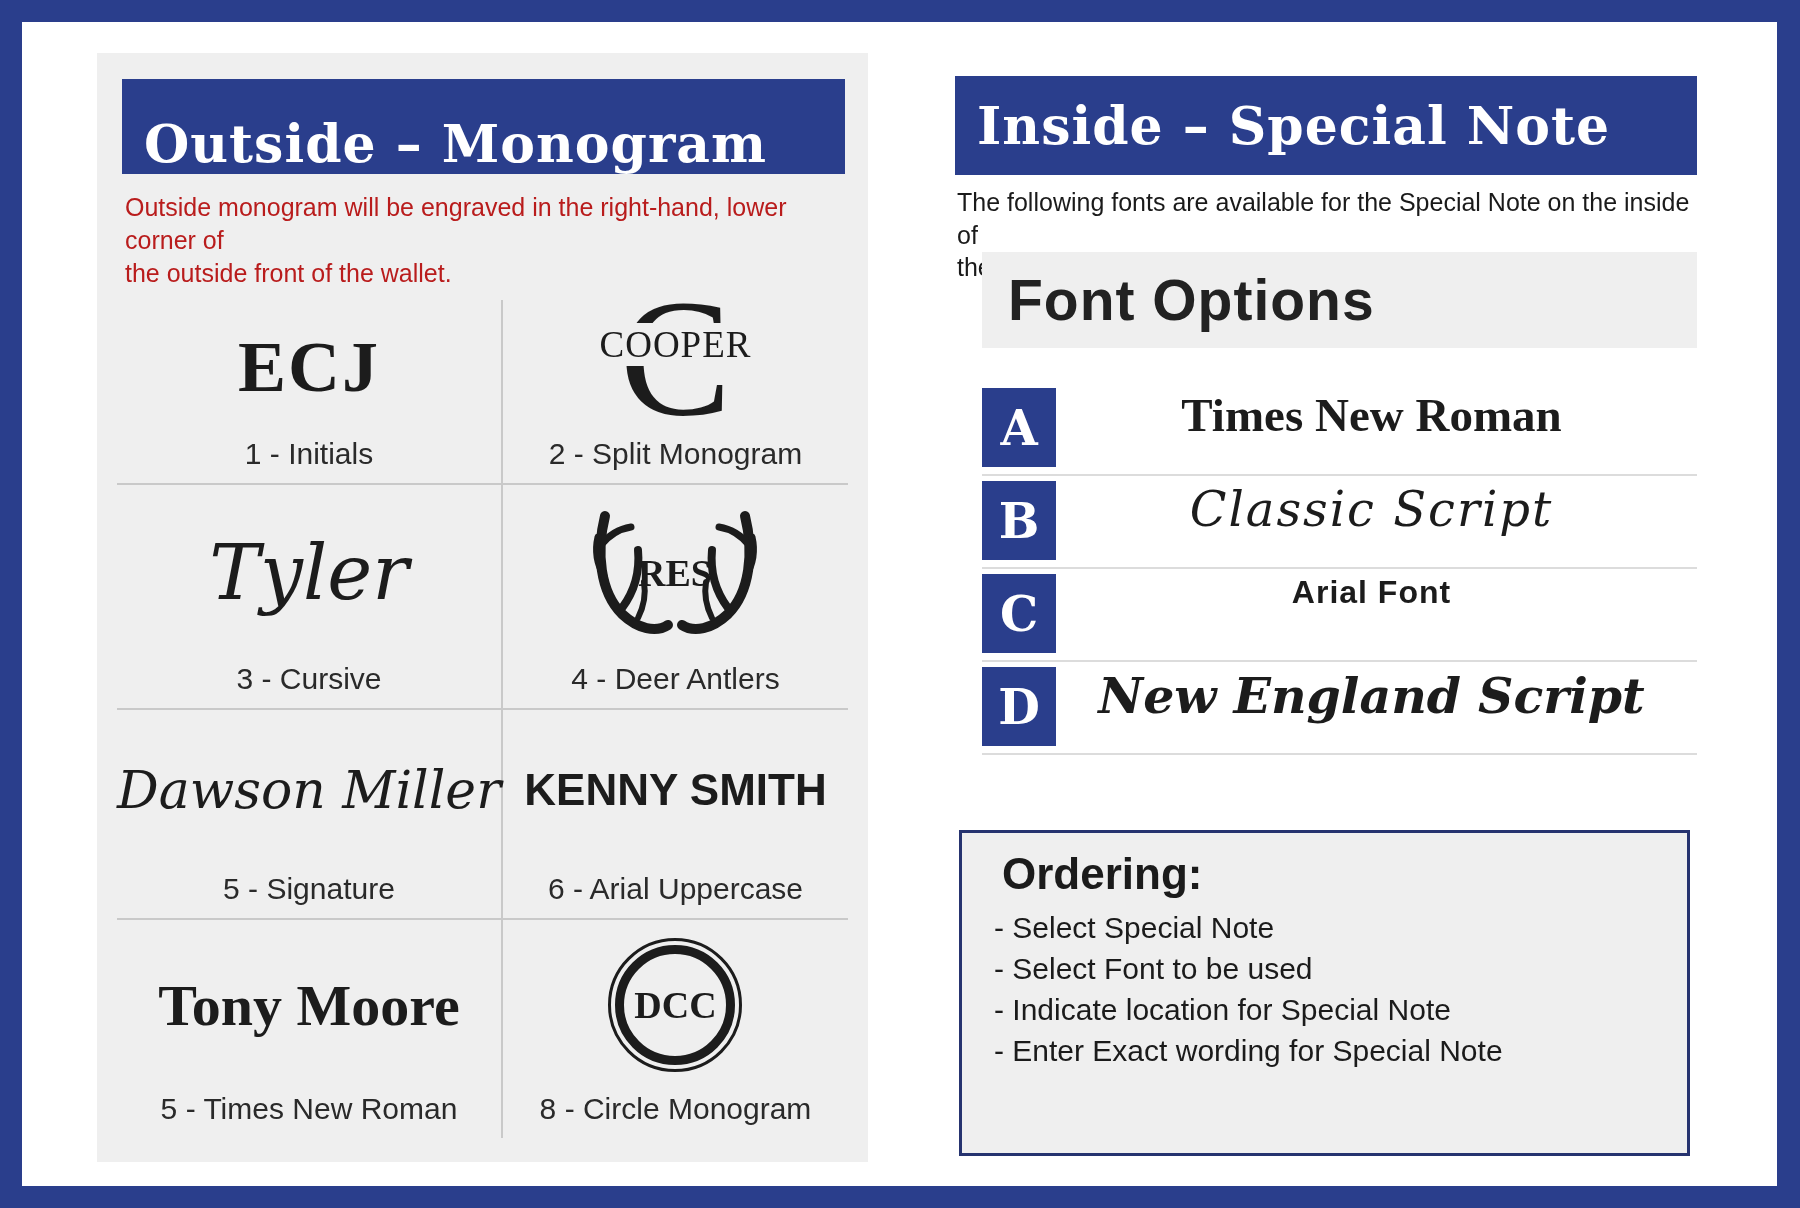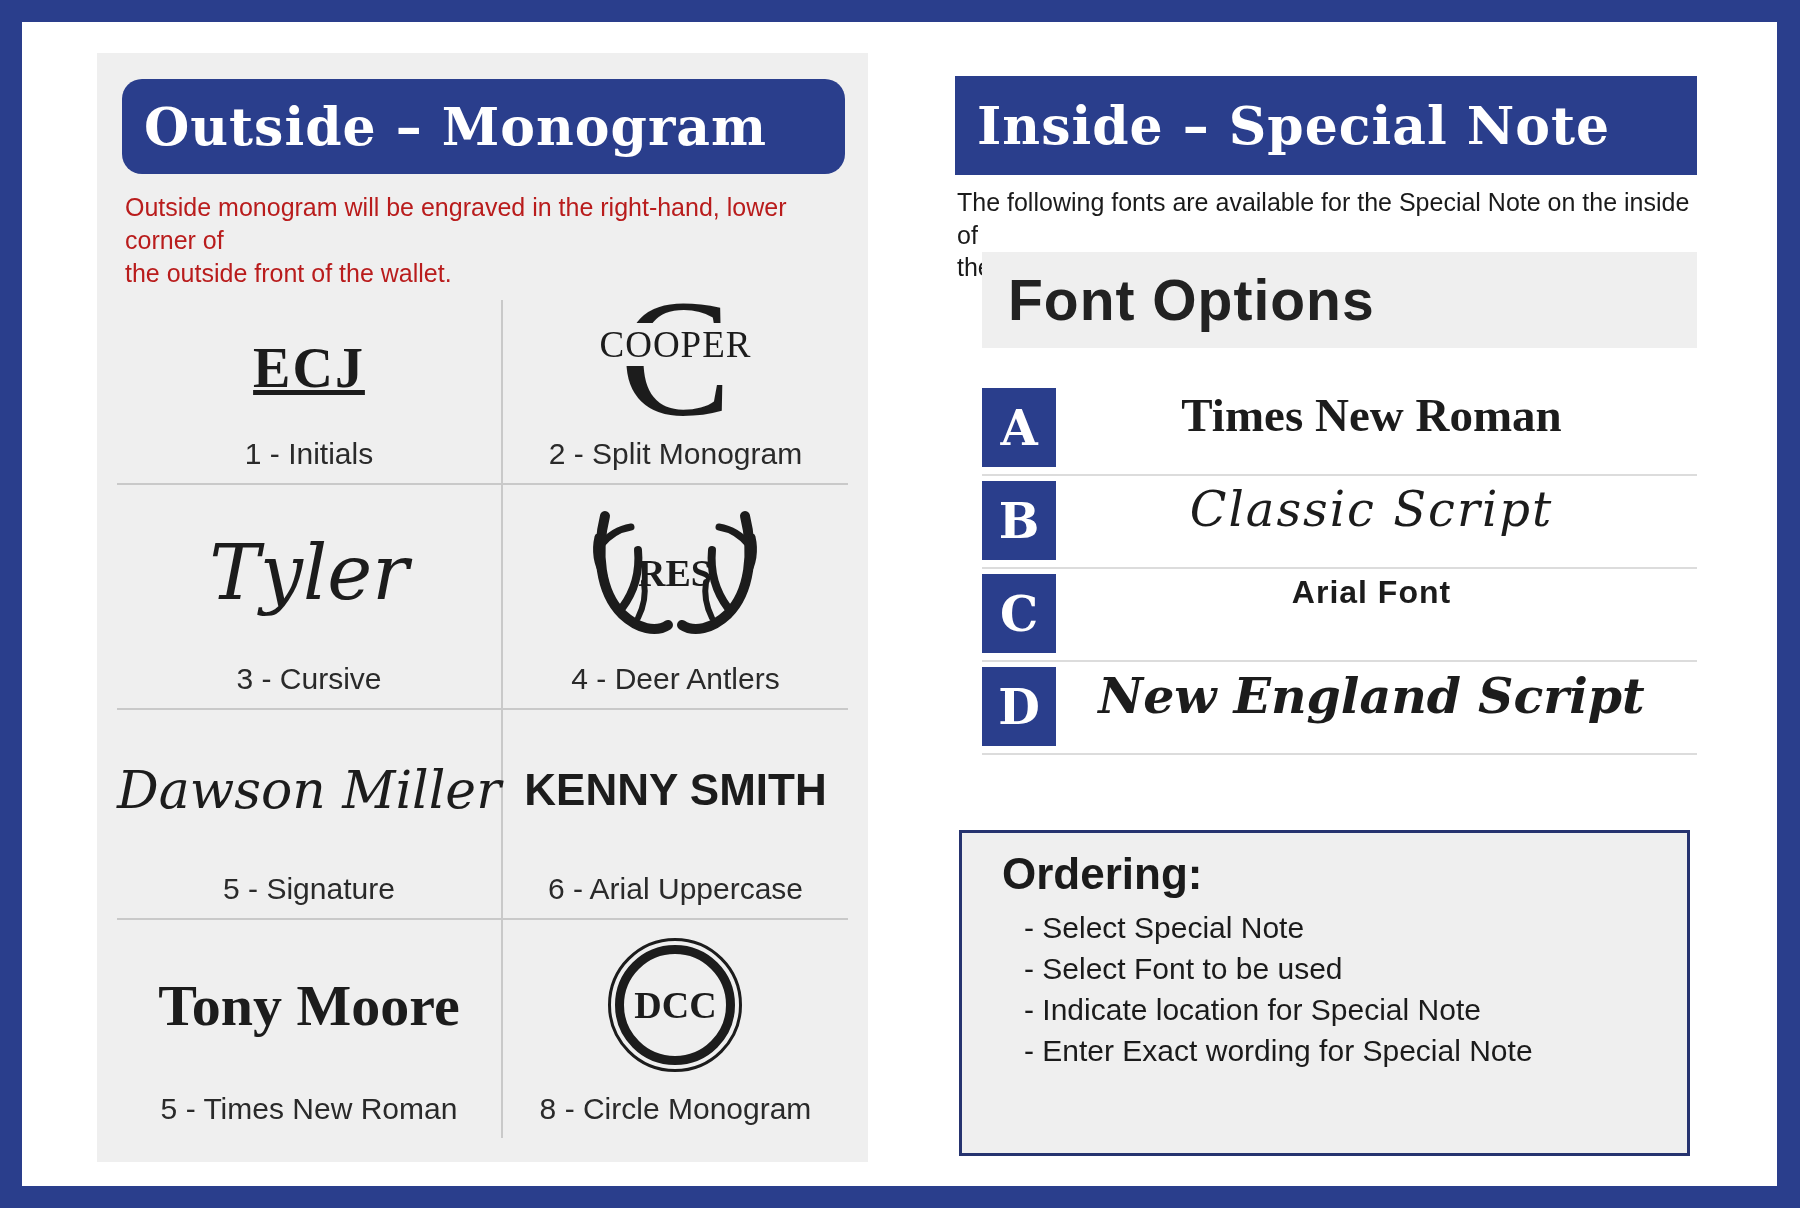--- a/index.html
+++ b/index.html
@@ -8,35 +8,35 @@
   
   .frame-bar{position:absolute;background:#2a3e8c;}
   .frame-top{left:0;top:0;width:1800px;height:22px;}
   .frame-bottom{left:0;top:1186px;width:1800px;height:22px;}
   .frame-left{left:0;top:0;width:22px;height:1208px;}
   .frame-right{left:1777px;top:0;width:23px;height:1208px;}
 
   
   .left-panel{position:absolute;left:97px;top:53px;width:771px;height:1109px;background:#efefef;}
   .lp-header{position:absolute;left:25px;top:26px;width:723px;height:95px;background:#2a3e8c;
-             display:flex;align-items:center;border-radius:20px;}
+             display:flex;align-items:flex-end;}
   .panel-header-text{font-family:"DejaVu Serif",serif;font-weight:bold;color:#ffffff;
              font-size:52px;letter-spacing:1px;padding-left:22px;white-space:nowrap;}
   .lp-desc{position:absolute;left:28px;top:138px;width:680px;font-size:25px;line-height:1.32;color:#b91c1c;}
 
   .mono-grid{position:absolute;left:20px;top:247px;width:731px;
              display:grid;grid-template-columns:1fr 1fr;grid-template-rows:185px 225px 210px 218px;}
   .cell{position:relative;display:flex;flex-direction:column;align-items:center;justify-content:flex-end;
         padding-bottom:12px;}
   .cell.col1{border-right:2px solid #c9c9c9;}
   .cell.rdiv{border-bottom:2px solid #c9c9c9;}
   .sample-wrap{flex:1;display:flex;align-items:center;justify-content:center;width:100%;}
   .cell-label{font-size:30px;color:#2a2a2a;margin-top:2px;}
 
-  .s-initials{font-family:"Liberation Serif",serif;font-weight:bold;font-size:56px;letter-spacing:2px;text-decoration:underline;}
+  .s-initials{font-family:"Liberation Serif",serif;font-weight:bold;font-size:72px;letter-spacing:2px;}
   .split-wrap{position:relative;height:156px;display:flex;align-items:center;justify-content:center;}
   .split-letter{font-family:"Liberation Serif",serif;font-size:168px;line-height:156px;font-weight:500;}
   .split-name{position:absolute;left:50%;top:44px;transform:translateX(-50%);
               background:#efefef;padding:0 6px;font-family:"Liberation Serif",serif;
               font-size:37px;letter-spacing:1px;white-space:nowrap;}
   .s-cursive{font-family:"DejaVu Serif",serif;font-style:italic;font-size:76px;}
   .s-signature{font-family:"DejaVu Serif",serif;font-style:italic;font-size:52px;white-space:nowrap;}
   .s-arial-upper{font-family:"Liberation Sans",sans-serif;font-weight:bold;font-size:44px;white-space:nowrap;}
   .s-times{font-family:"Liberation Serif",serif;font-weight:bold;font-size:58px;white-space:nowrap;}
   .circle-outer{width:128px;height:128px;border:3px solid #1c1c1c;border-radius:50%;
@@ -64,21 +64,21 @@
   .fsample{position:absolute;left:74px;right:10px;top:0;height:79px;
            display:flex;justify-content:center;}
   .fs-times{font-family:"Liberation Serif",serif;font-weight:bold;font-size:47px;}
   .fs-classic{font-family:"DejaVu Serif",serif;font-style:italic;font-size:48px;letter-spacing:2px;}
   .fs-arial{font-family:"Liberation Sans",sans-serif;font-weight:bold;font-size:32px;letter-spacing:1px;}
   .fs-newengland{font-family:"DejaVu Serif",serif;font-style:italic;font-weight:bold;font-size:49px;}
 
   .order-box{position:absolute;left:4px;top:830px;width:731px;height:326px;background:#efefef;
              border:3px solid #26336f;box-sizing:border-box;}
   .order-title{font-weight:bold;font-size:44px;color:#1b1b1b;margin:16px 0 8px 40px;}
-  .order-step{font-size:30px;color:#1b1b1b;margin-left:62px;line-height:41px;}
+  .order-step{font-size:30px;color:#1b1b1b;margin-left:32px;line-height:41px;}
 </style>
 </head>
 <body>
 
 <div class="canvas">
 
   <div class="frame-bar frame-top"></div>
   <div class="frame-bar frame-bottom"></div>
   <div class="frame-bar frame-left"></div>
   <div class="frame-bar frame-right"></div>

